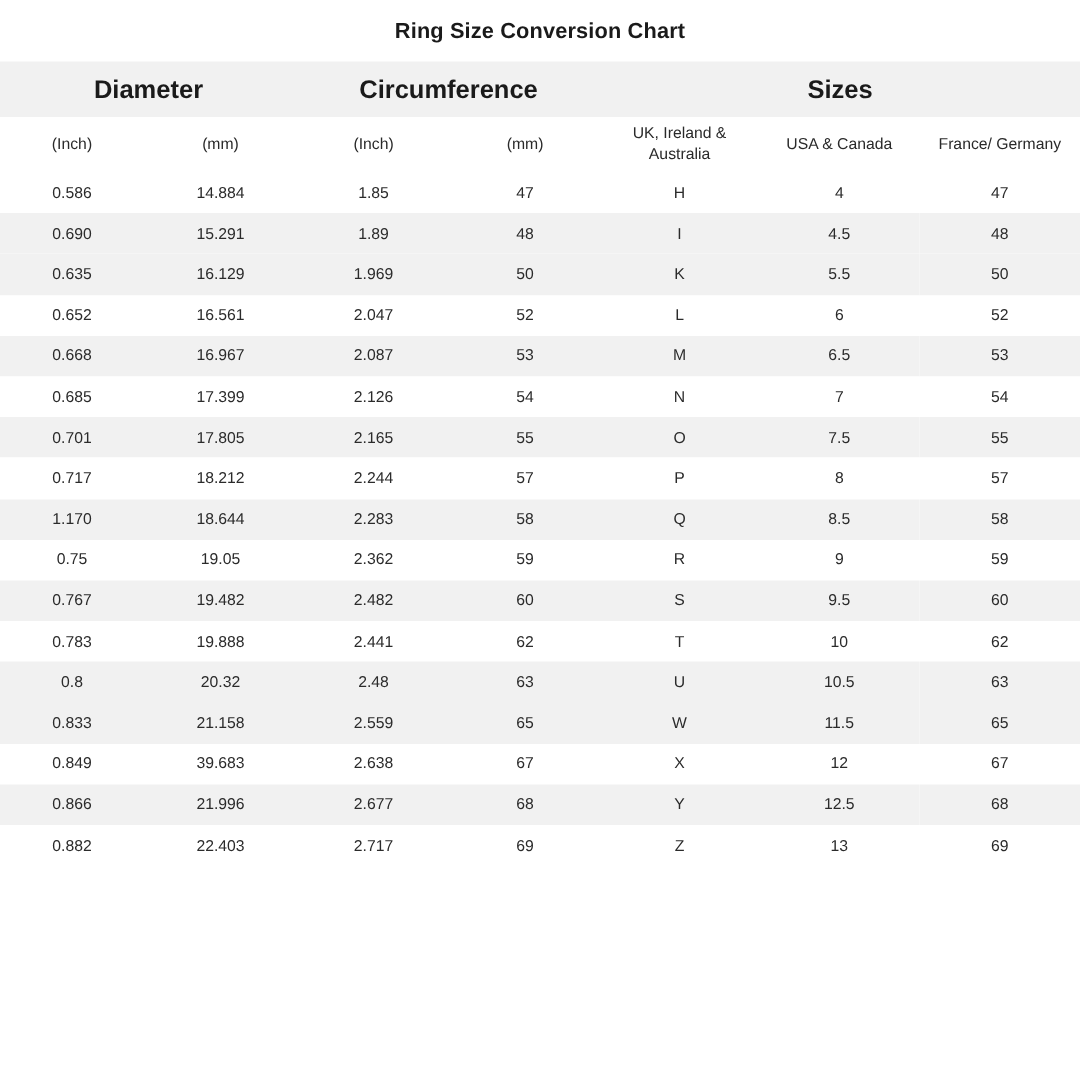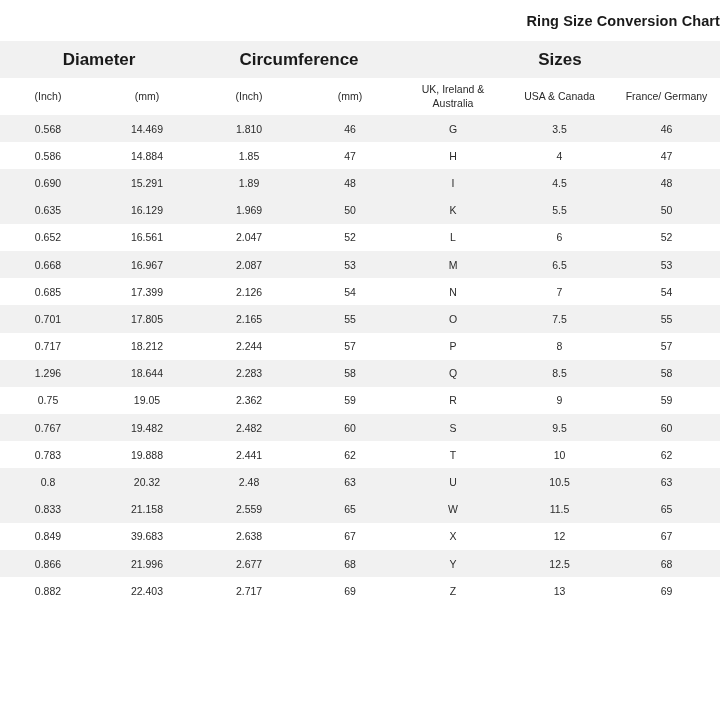--- a/index.html
+++ b/index.html
@@ -14,21 +14,21 @@
     color: #222222;
     overflow: hidden;
   }
   .page {
     width: 720px;
     height: 720px;
     position: relative;
     background: #ffffff;
   }
   .chart-title {
-    text-align: right;
+    text-align: center;
     font-size: 14.5px;
     font-weight: bold;
     color: #1a1a1a;
     padding-top: 13px;
     padding-bottom: 12px;
     letter-spacing: 0.1px;
   }
   table.size-table {
     width: 720px;
     border-collapse: collapse;
@@ -103,29 +103,20 @@
         <td>(Inch)</td>
         <td>(mm)</td>
         <td>(Inch)</td>
         <td>(mm)</td>
         <td>UK, Ireland &amp; Australia</td>
         <td>USA &amp; Canada</td>
         <td>France/ Germany</td>
       </tr>
     </thead>
     <tbody id="table-body">
-        <tr class="data-row odd">
-          <td>0.568</td>
-          <td>14.469</td>
-          <td>1.810</td>
-          <td>46</td>
-          <td>G</td>
-          <td>3.5</td>
-          <td>46</td>
-        </tr>
         <tr class="data-row even">
           <td>0.586</td>
           <td>14.884</td>
           <td>1.85</td>
           <td>47</td>
           <td>H</td>
           <td>4</td>
           <td>47</td>
         </tr>
         <tr class="data-row odd">
@@ -185,21 +176,21 @@
         <tr class="data-row even">
           <td>0.717</td>
           <td>18.212</td>
           <td>2.244</td>
           <td>57</td>
           <td>P</td>
           <td>8</td>
           <td>57</td>
         </tr>
         <tr class="data-row odd">
-          <td>1.296</td>
+          <td>1.170</td>
           <td>18.644</td>
           <td>2.283</td>
           <td>58</td>
           <td>Q</td>
           <td>8.5</td>
           <td>58</td>
         </tr>
         <tr class="data-row even">
           <td>0.75</td>
           <td>19.05</td>

